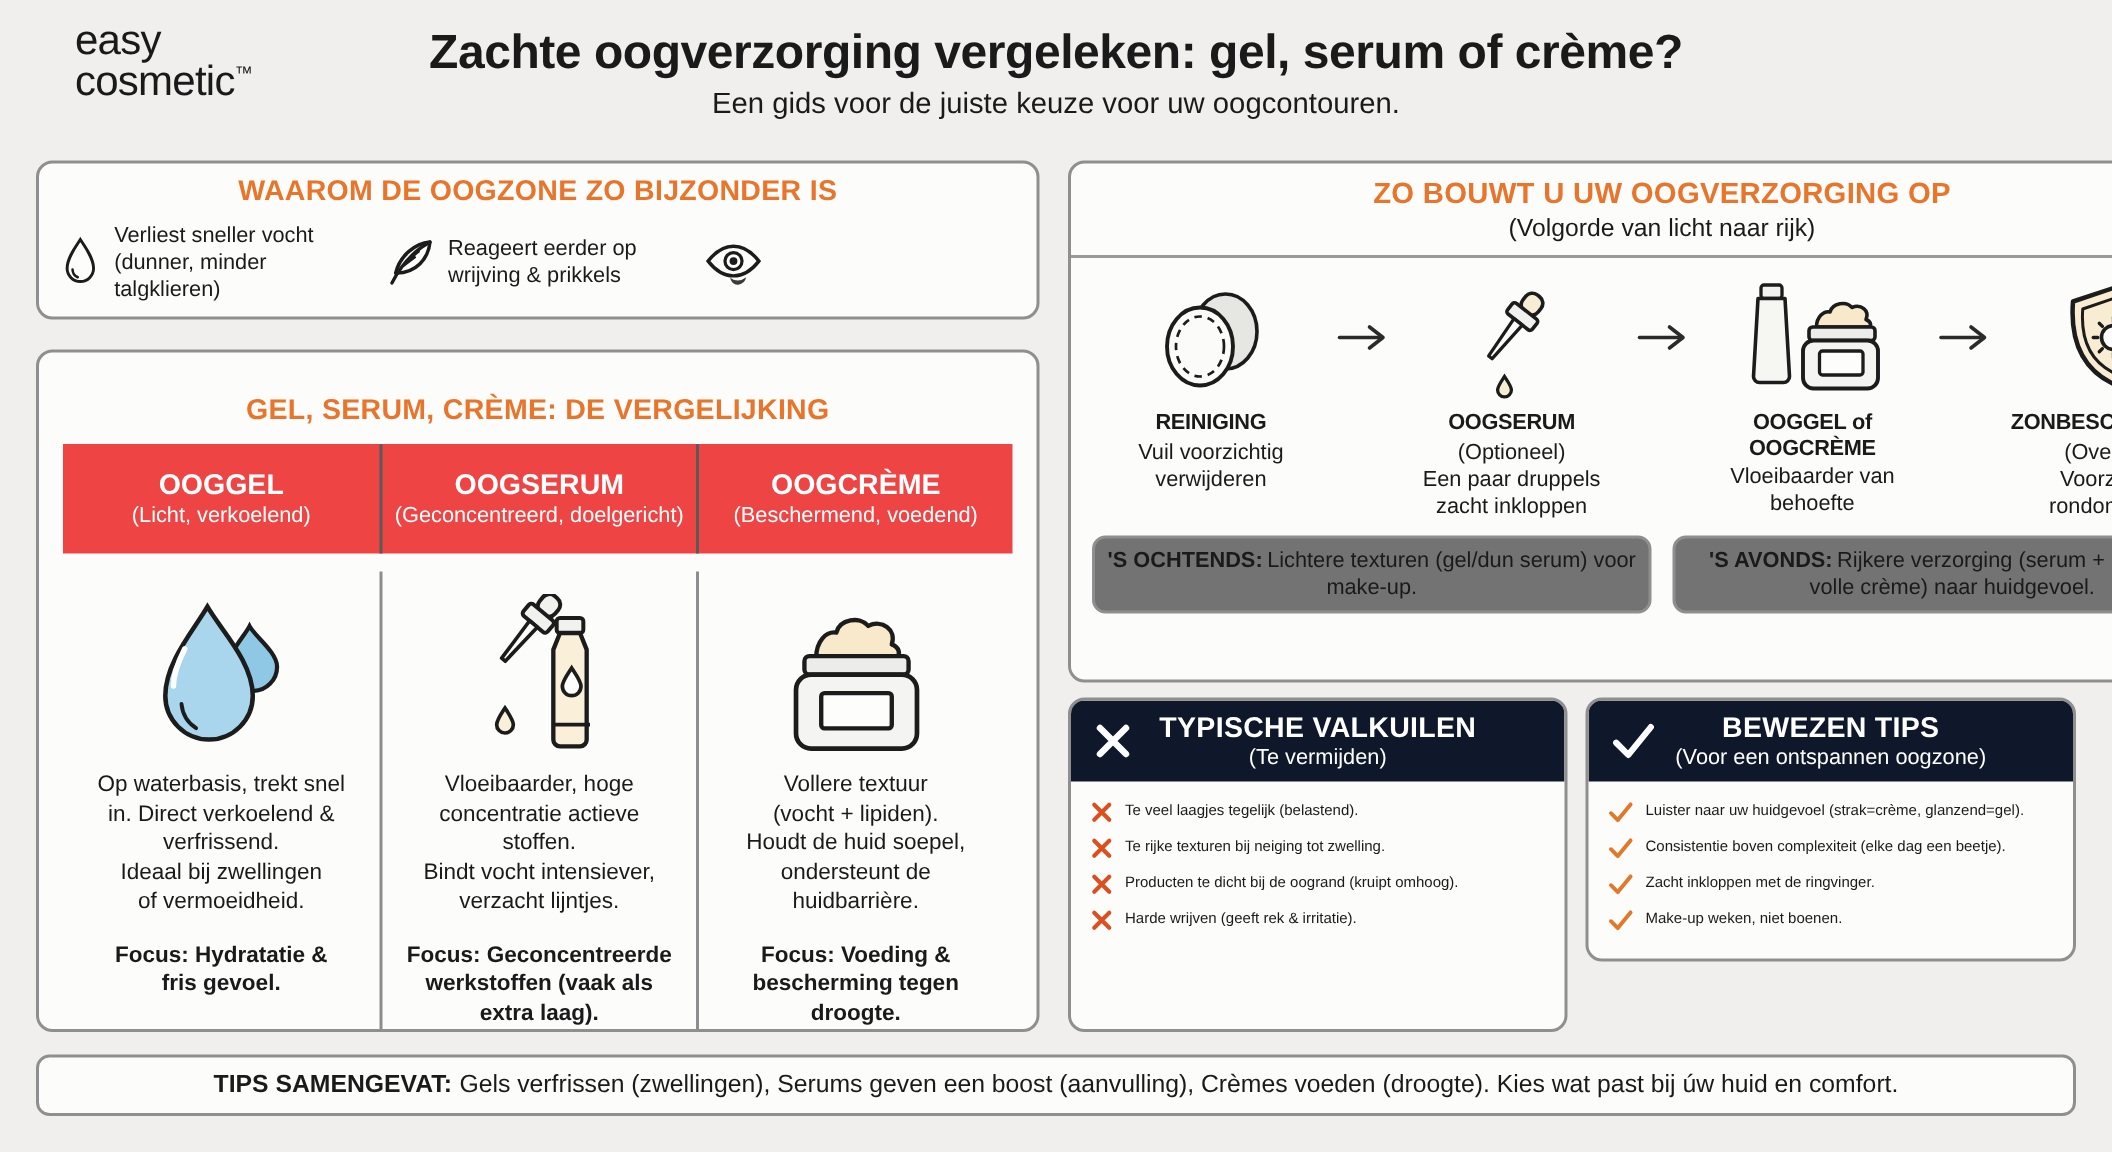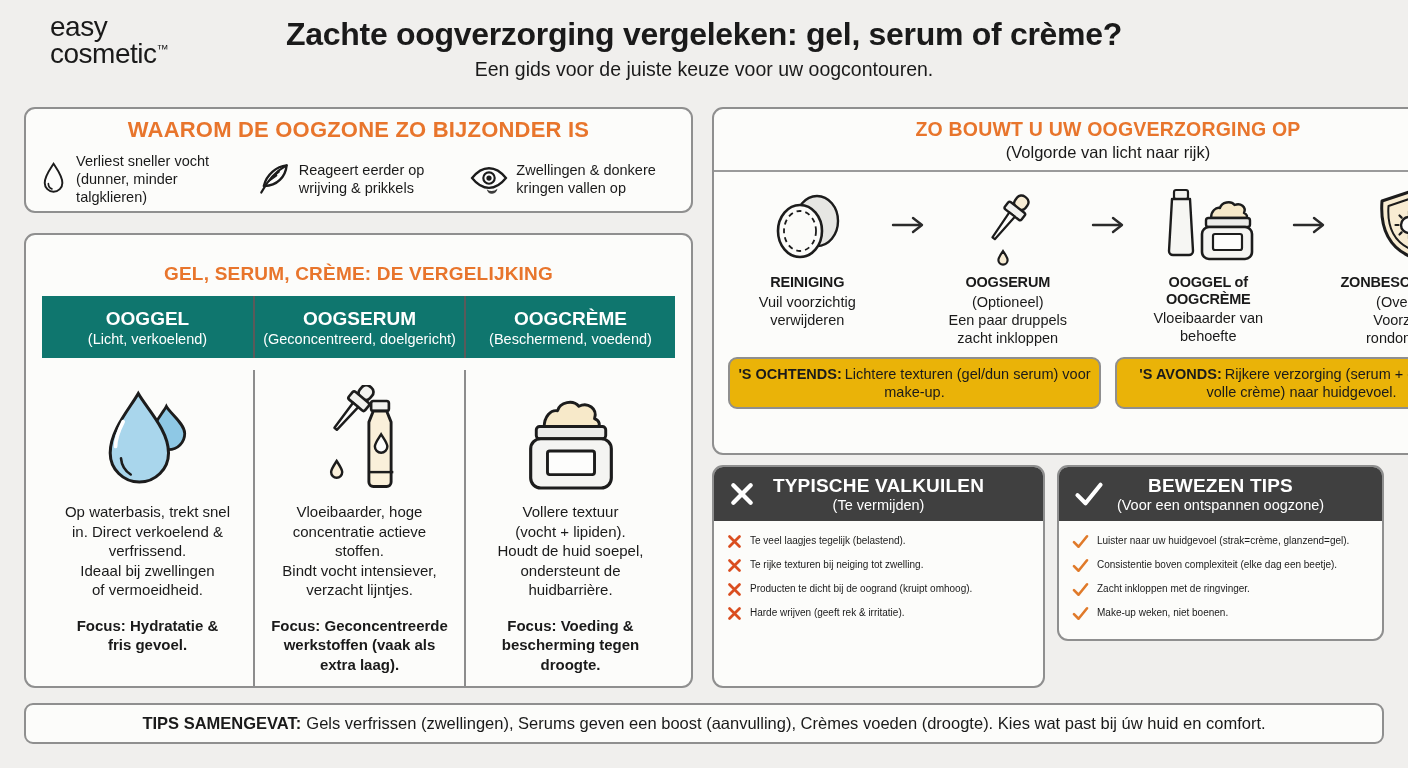--- a/index.html
+++ b/index.html
@@ -21,29 +21,29 @@
   .ml { white-space:pre-line; }
 
   
   .logo { position:absolute; left:14px; top:14px; font-weight:normal; font-size:28px; line-height:0.95; letter-spacing:-0.5px;margin-left:36px; }
   .logo sup { font-size:12px; }
   .page-title { position:absolute; left:0; right:0; top:16px; text-align:center; font-size:32px; font-weight:bold; letter-spacing:-0.3px; }
   .page-subtitle { position:absolute; left:0; right:0; top:58px; text-align:center; font-size:19.5px; }
 
   
   .why-box { left:24px; top:107px; width:669px; height:106px; padding:8px 12px 6px; }
-  .why-title { text-align:center; color:#e8752c; font-weight:bold; font-size:22px; letter-spacing:0.2px; }
+  .why-title { text-align:center; color:#e8752c; font-weight:bold; font-size:19px; letter-spacing:0.2px; }
   .why-items { display:flex; align-items:center; margin-top:9px; gap:6px; }
   .why-item { display:flex; align-items:center; gap:7px; flex:1; }
   .why-item .txt { font-size:14.5px; line-height:1.25; }
 
   
   .comparison-box { left:24px; top:233px; width:669px; height:455px; padding:16px; }
   .comp-title { height:45px; display:flex; align-items:center; justify-content:center; color:#e8752c; font-weight:bold; font-size:19px; letter-spacing:0.2px; }
-  .comp-header { display:grid; grid-template-columns:1fr 1fr 1fr; background:#0f766e; color:#fff; height:62px; }
+  .comp-header { display:grid; grid-template-columns:1fr 1fr 1fr; background:#ef4444; color:#fff; height:73px; }
   .comp-header .hcell { display:flex; flex-direction:column; align-items:center; justify-content:center; }
   .comp-header .hcell + .hcell { border-left:2px solid #5a5a5a; }
   .comp-name { font-size:19px; font-weight:bold; }
   .comp-tagline { font-size:14.5px; margin-top:1px; }
   .comp-body { display:grid; grid-template-columns:1fr 1fr 1fr; height:346px; }
   .comp-cell { padding:10px 8px; text-align:center; display:flex; flex-direction:column; align-items:center;margin-top:12px; }
   .comp-cell + .comp-cell { border-left:2px solid #8d8d8d; }
   .comp-iconbox { height:122px; display:flex; align-items:center; justify-content:center; }
   .comp-desc { font-size:15px; line-height:1.3; }
   .comp-focus { font-size:15px; font-weight:bold; line-height:1.3; margin-top:16px; }
@@ -53,27 +53,27 @@
   .routine-header { text-align:center; padding:9px 0 8px; border-bottom:2px solid #9a9a9a; }
   .routine-title { color:#e8752c; font-weight:bold; font-size:19.5px; letter-spacing:0.2px; }
   .routine-subtitle { font-size:16.5px; margin-top:2px; }
   .steps { display:flex; align-items:flex-start; padding:12px 10px 2px; }
   .step { flex:1; text-align:center; }
   .step-iconbox { height:90px; display:flex; align-items:center; justify-content:center; }
   .step-name { font-size:14.5px; font-weight:bold; line-height:1.15; letter-spacing:-0.2px; }
   .step-detail { font-size:14.5px; line-height:1.25; margin-top:2px; }
   .step-arrow { flex:0 0 34px; margin-top:32px; }
   .notes { display:flex; gap:14px; padding:8px 14px 0; }
-  .note { flex:1; background:#eab308; border:2px solid #8f8f8f; border-radius:9px; padding:6px 8px; text-align:center; font-size:14.5px; line-height:1.25; }
+  .note { flex:1; background:#737373; border:2px solid #8f8f8f; border-radius:9px; padding:6px 8px; text-align:center; font-size:14.5px; line-height:1.25; }
   .note-label { font-weight:bold; margin-right:3px; }
 
   
   .pitfalls-box { left:712px; top:465px; width:333px; height:223px; }
   .tips-box { left:1057px; top:465px; width:327px; height:176px; }
-  .panel-header { position:relative; background:#404040; color:#fff; text-align:center; padding:8px 0 8px; }
+  .panel-header { position:relative; background:#0f172a; color:#fff; text-align:center; padding:8px 0 8px; }
   .panel-title { font-size:19px; font-weight:bold; letter-spacing:0.2px; }
   .panel-subtitle { font-size:14.5px; margin-top:0; }
   .panel-hicon { position:absolute; left:15px; top:50%; transform:translateY(-50%); }
   .panel-list { padding:12px 10px 8px 13px; display:flex; flex-direction:column; gap:8px; }
   .panel-item { display:flex; align-items:center; gap:8px; font-size:10px; line-height:1.25; }
   .panel-item .licon { flex:0 0 auto; margin-top:1px; }
 
   
   .footer-box { left:24px; top:703px; width:1360px; height:41px; border-radius:9px; display:flex; align-items:center; justify-content:center; font-size:16.5px; }
   .footer-label { font-weight:bold; margin-right:5px; }
@@ -108,22 +108,20 @@
       <div class="txt ml">Reageert eerder op
 wrijving &amp; prikkels</div>
     </div>
     <div class="why-item">
       <svg width="40" height="34" viewBox="0 0 26 22">
         <path d="M2 10.4C5.6 5.8 9.4 4 13 4s7.4 1.8 11 6.4C20.4 15 16.6 16.8 13 16.8S5.6 15 2 10.4z" fill="#fdfdfc" stroke="#1c1c1c" stroke-width="1.5"></path>
         <circle cx="13" cy="10.4" r="3.7" fill="#fdfdfc" stroke="#1c1c1c" stroke-width="1.4"></circle>
         <circle cx="13" cy="10.4" r="1.7" fill="#1c1c1c"></circle>
         <path d="M11.5 17.6q3.4 2.6 7-0.2q-0.6 2.8-3.4 3.2q-2.6 0.3-3.6-3z" fill="#3b3b3b"></path>
       </svg>
-      <div class="txt ml">Zwellingen &amp; donkere
-kringen vallen op</div>
     </div>
   </div>
 </div>
 
 <div class="box comparison-box">
   <div class="comp-title">GEL, SERUM, CRÈME: DE VERGELIJKING</div>
   <div class="comp-header">
     <div class="hcell">
       <div class="comp-name">OOGGEL</div>
       <div class="comp-tagline">(Licht, verkoelend)</div>

